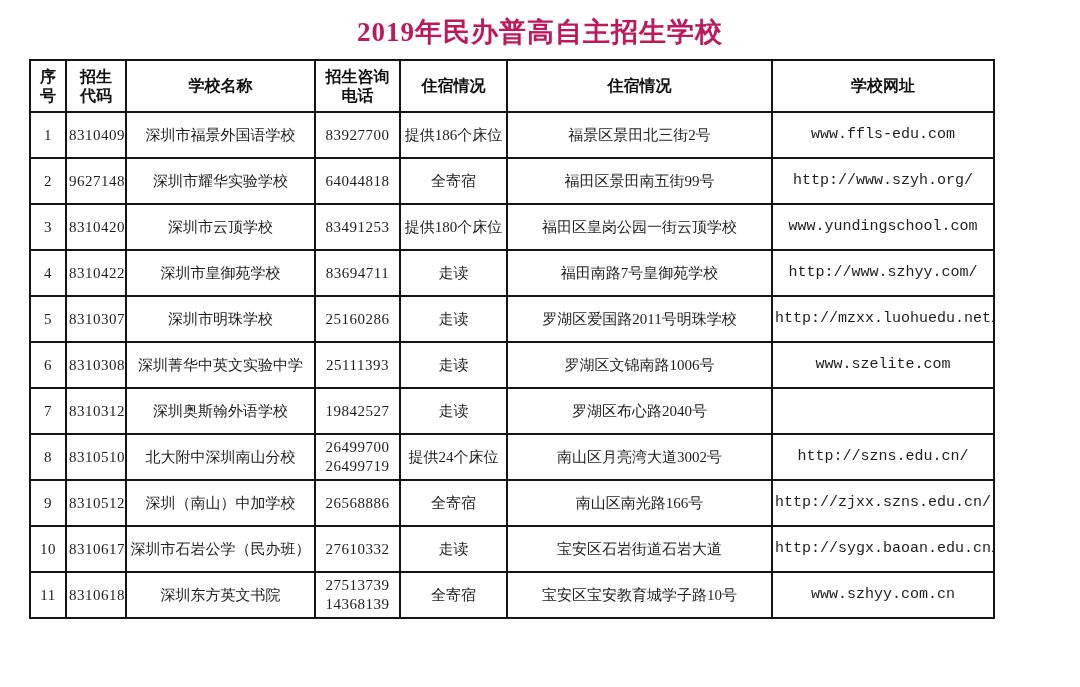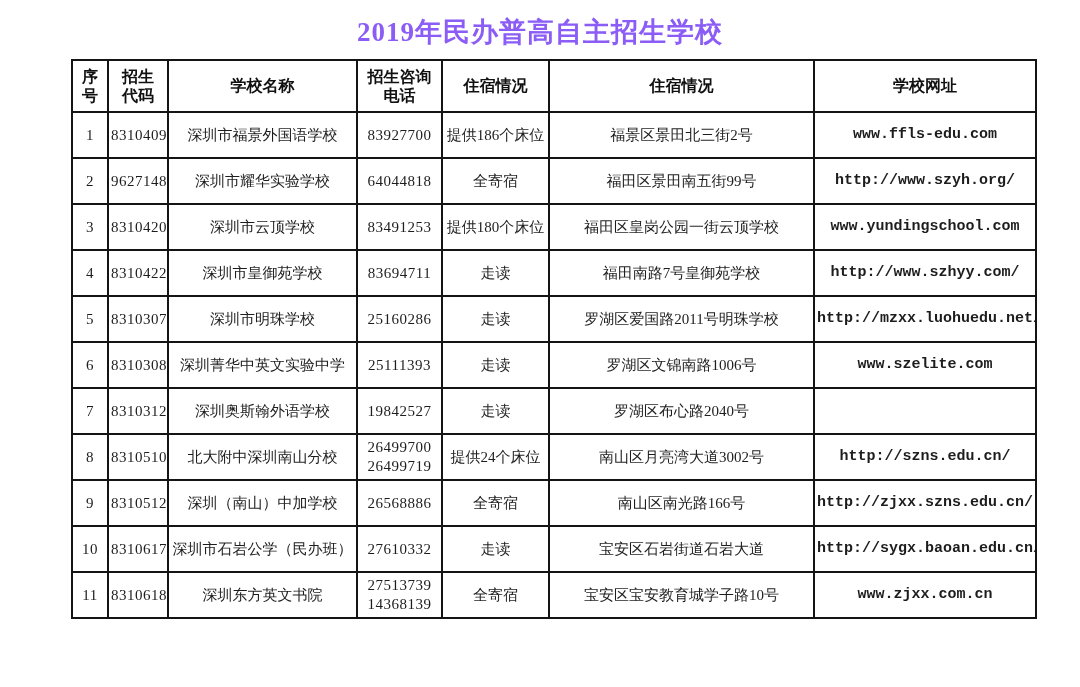--- a/index.html
+++ b/index.html
@@ -14,26 +14,26 @@
     font-family: "Liberation Serif", "DejaVu Serif", serif;
     color: #1d1d1d;
   }
   .page-title {
     text-align: center;
     font-weight: bold;
     font-size: 27px;
     letter-spacing: 1px;
     margin: 16px 0 11px 0;
     line-height: 32px;
-    color: #8b5cf6;
+    color: #be185d;
   }
   table.schools {
     border-collapse: collapse;
     table-layout: fixed;
-    margin-left: 71px;
+    margin-left: 29px;
     width: 964px;
   }
   table.schools th,
   table.schools td {
     border: 2px solid #141414;
     text-align: center;
     vertical-align: middle;
     padding: 2px 2px;
     white-space: pre-line;
     overflow: hidden;
@@ -52,21 +52,20 @@
   }
   td.col-no, td.col-code, td.col-phone {
     font-family: "Liberation Serif", "DejaVu Serif", serif;
     letter-spacing: 0.5px;
   }
   td.col-name { font-size: 15px; }
   td.col-website {
     font-family: "Liberation Mono", "DejaVu Sans Mono", monospace;
     font-size: 13.5px;
     letter-spacing: 0px;
-    font-weight: bold;
   }
 </style>
 </head>
 <body>
 
 <div>
   <h1 class="page-title">2019年民办普高自主招生学校</h1>
 
   <table class="schools">
     <colgroup>
@@ -184,17 +183,17 @@
           <td class="col-website">http://sygx.baoan.edu.cn/</td>
         </tr>
         <tr>
           <td class="col-no">11</td>
           <td class="col-code">8310618</td>
           <td class="col-name">深圳东方英文书院</td>
           <td class="col-phone">27513739
 14368139</td>
           <td class="col-lodging">全寄宿</td>
           <td class="col-address">宝安区宝安教育城学子路10号</td>
-          <td class="col-website">www.zjxx.com.cn</td>
+          <td class="col-website">www.szhyy.com.cn</td>
         </tr>
       </tbody>
   </table>
 </div>
 
 </body></html>

